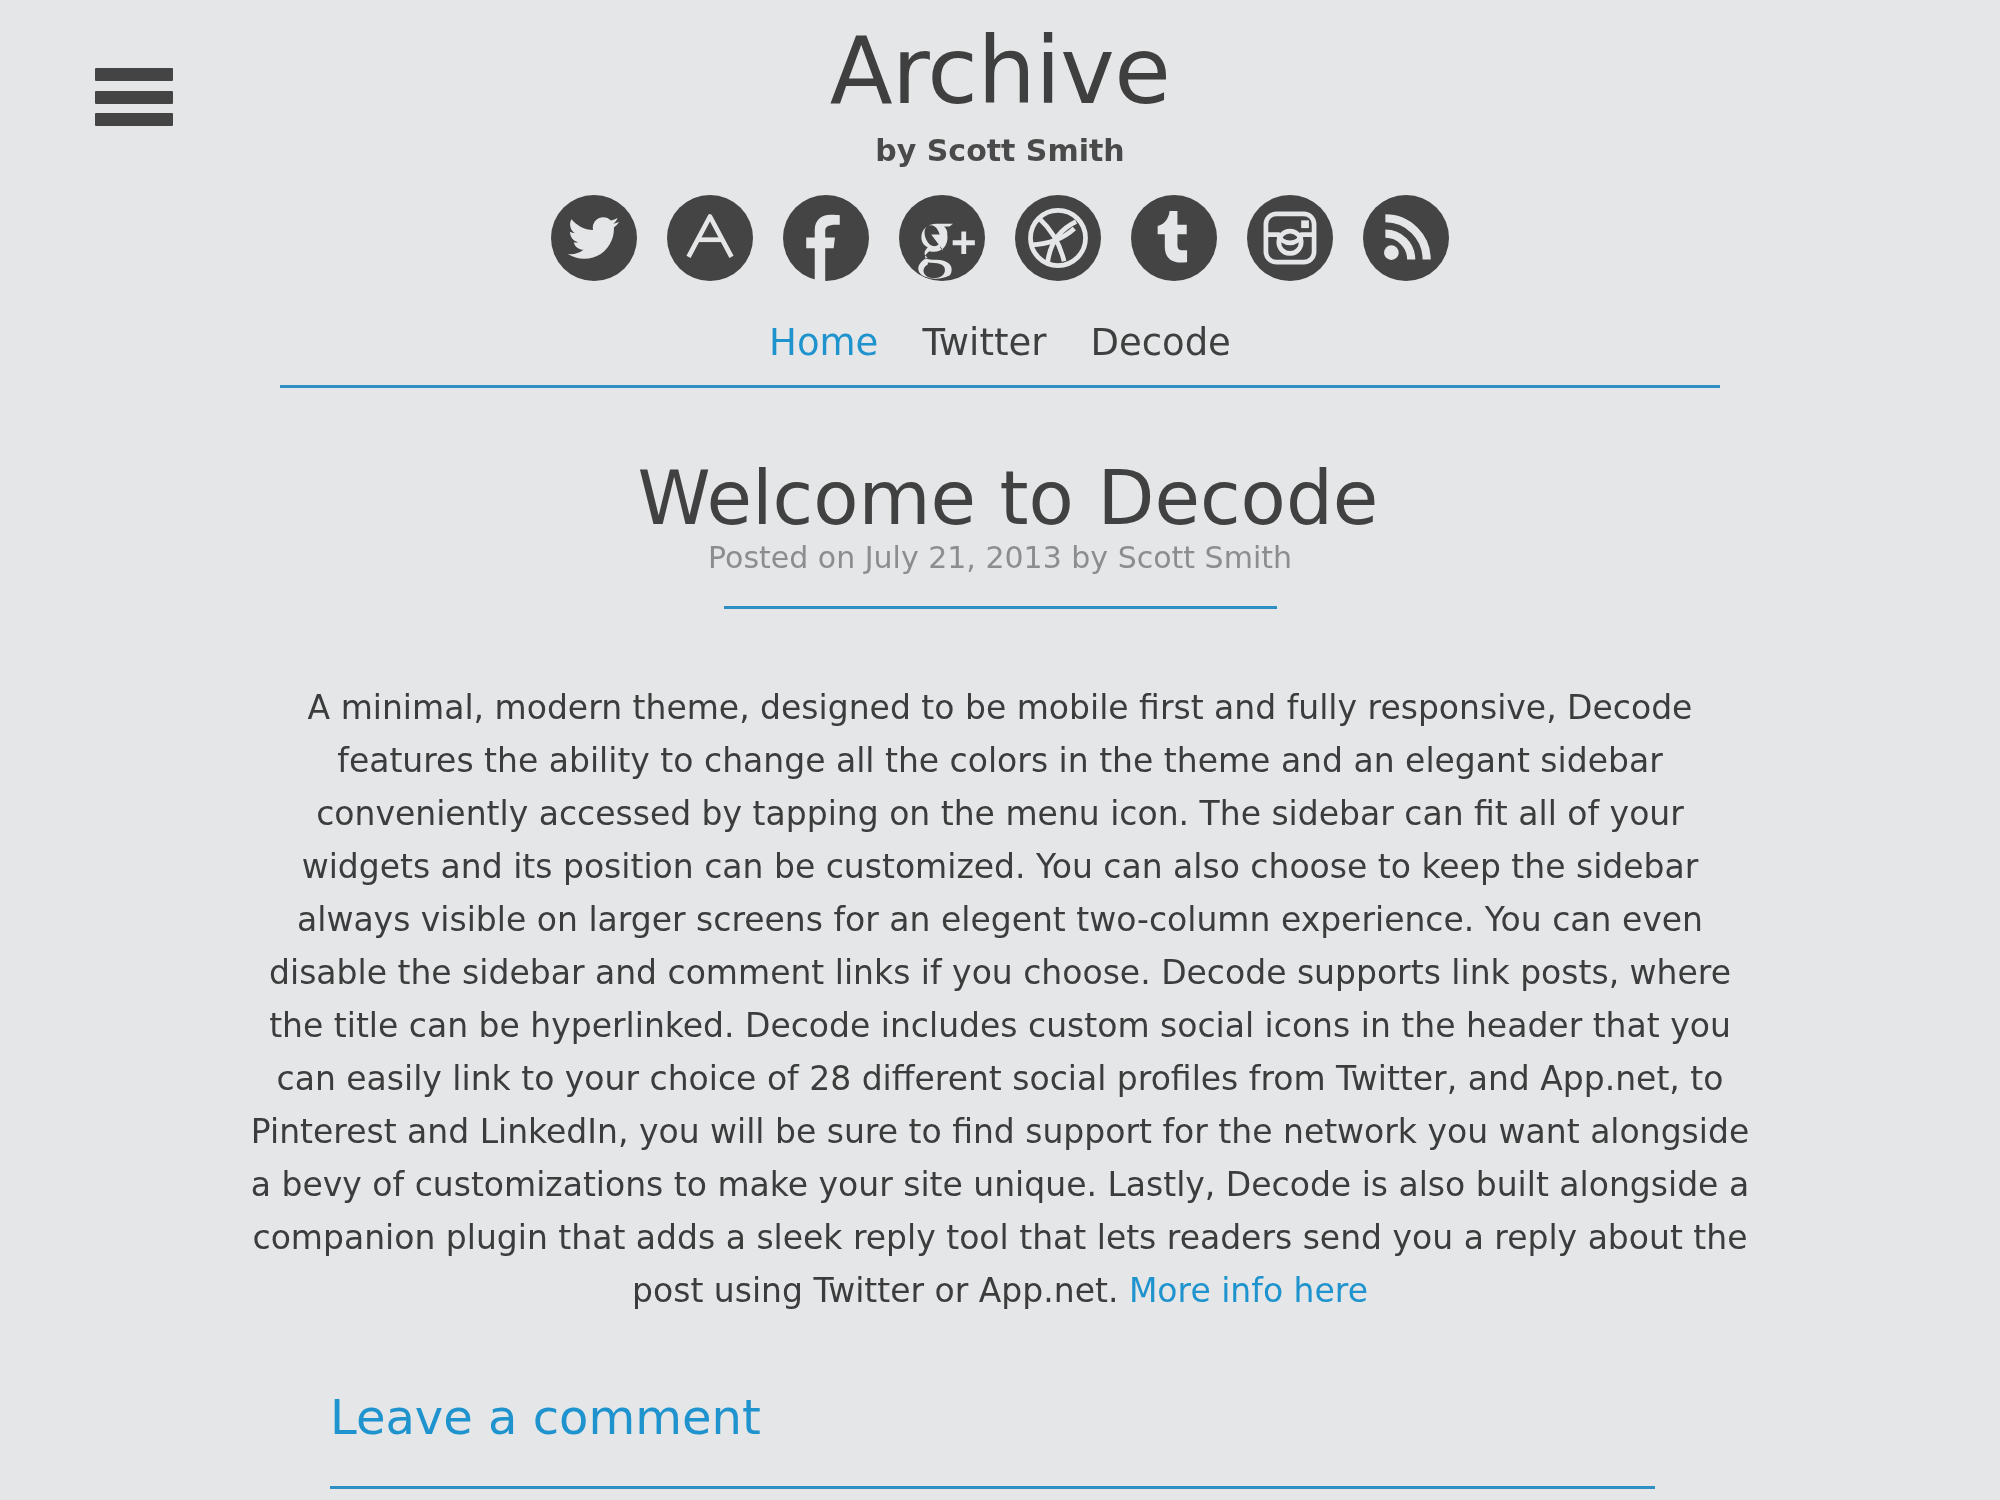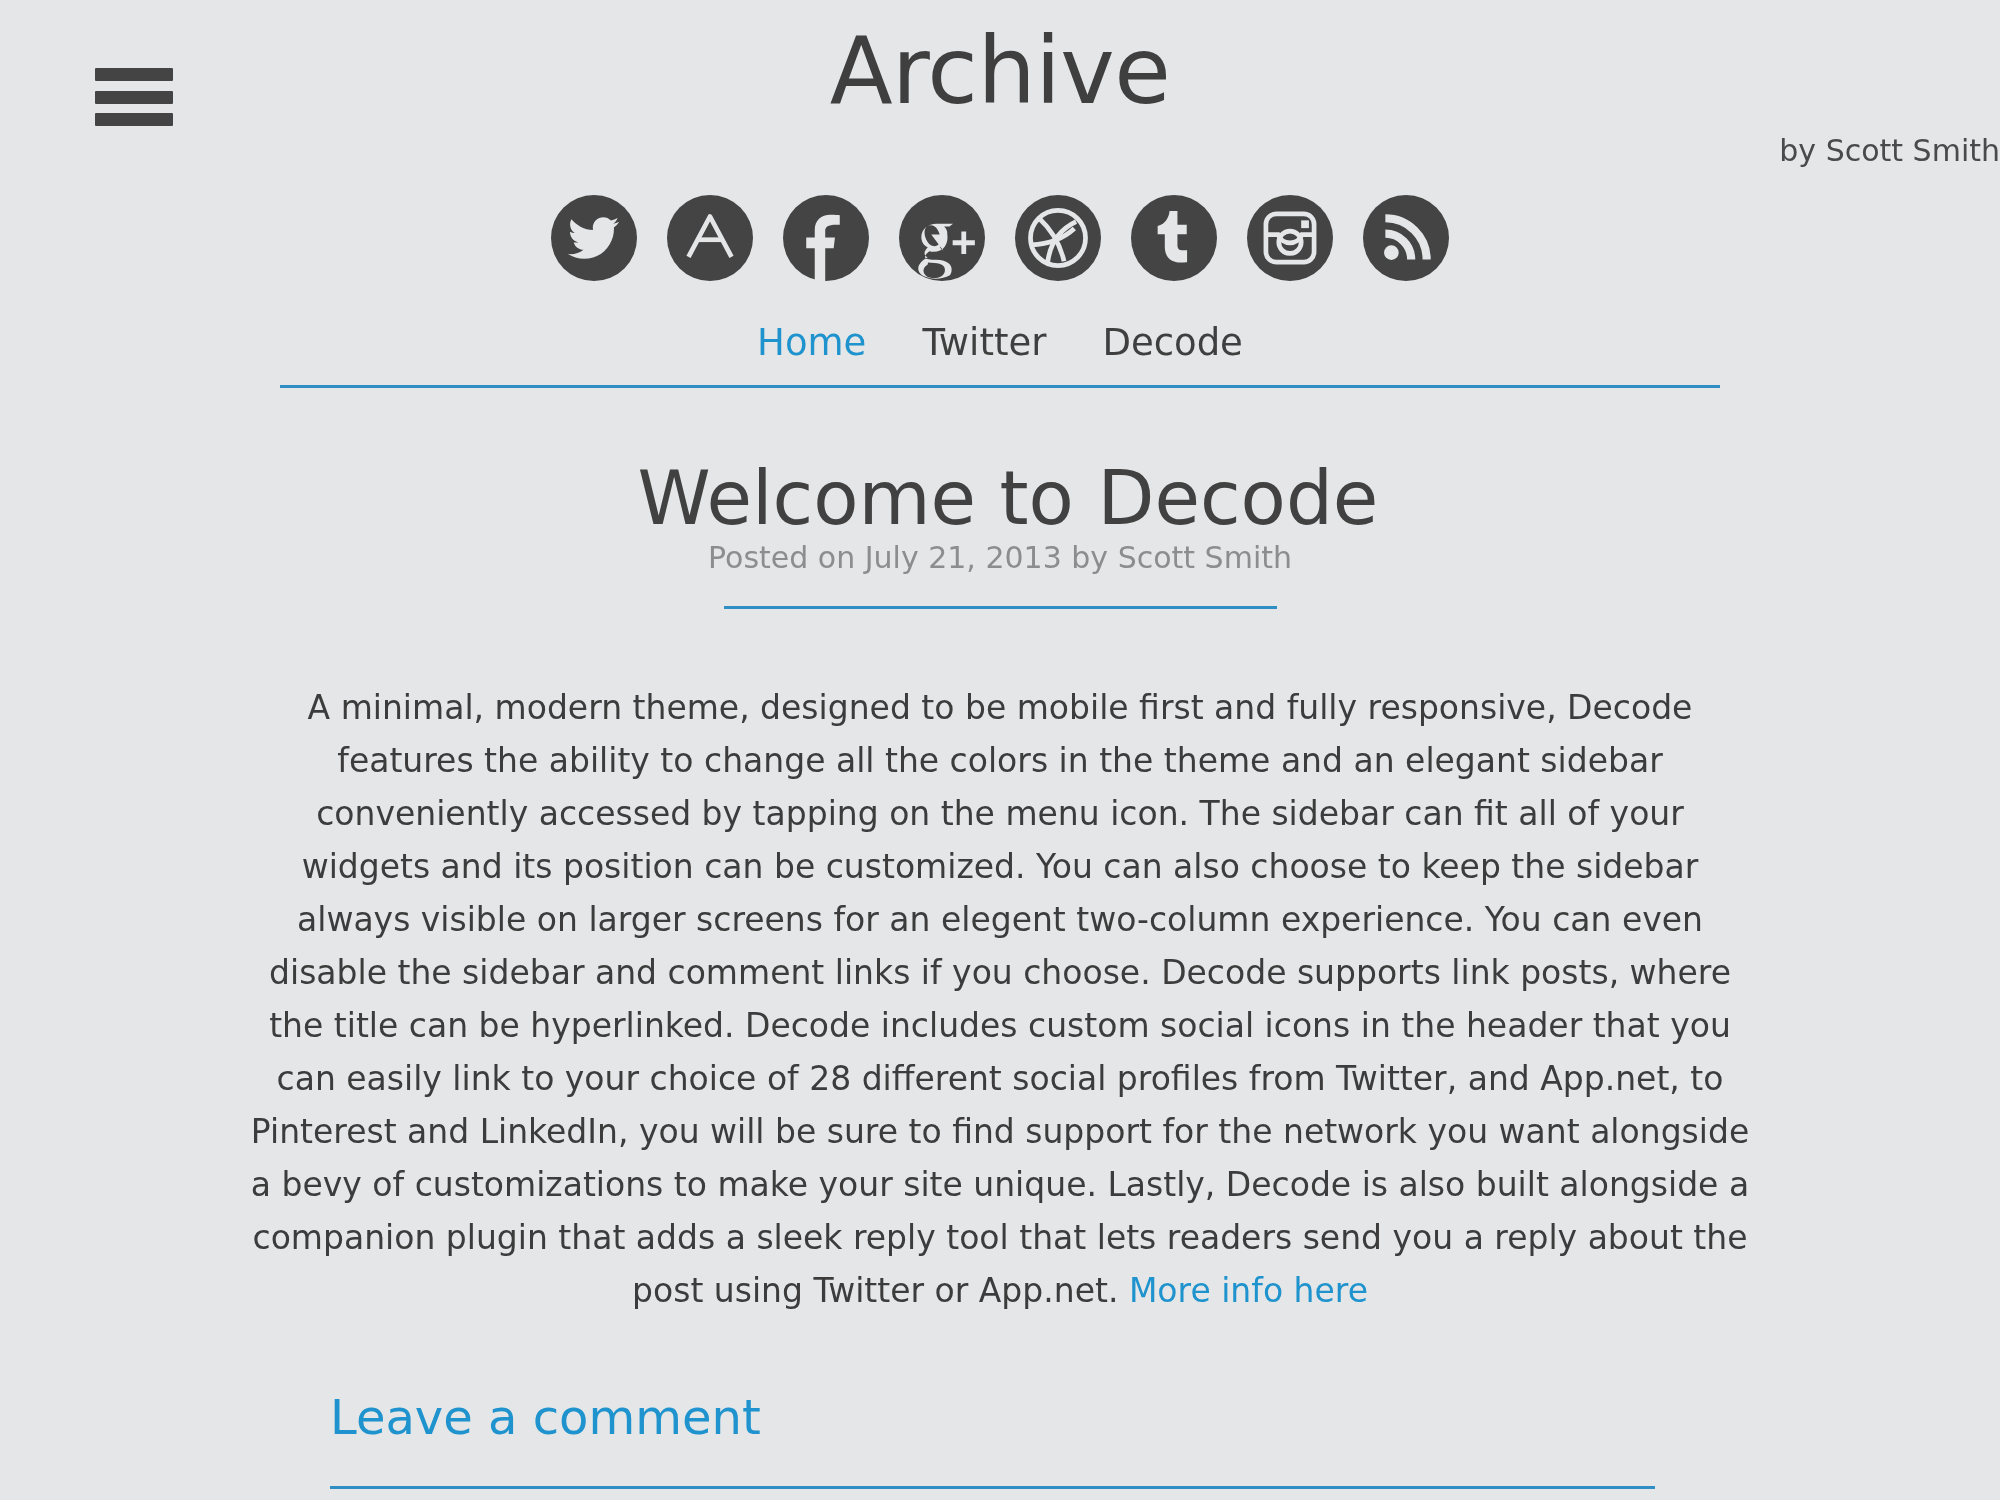--- a/index.html
+++ b/index.html
@@ -57,26 +57,26 @@
     text-align: center;
     font-size: 92px;
     line-height: 1.05;
     font-weight: 400;
     letter-spacing: -0.5px;
     color: #3f3f3f;
     margin-top: 14px;
   }
 
   .site-desc {
-    text-align: right;
+    text-align: center;
     font-size: 30px;
     line-height: 1.2;
     color: #4a4a4a;
     margin-top: 12px;
-    font-weight: 400;
+    font-weight: 700;
   }
 
   
   .social-icons {
     display: flex;
     justify-content: center;
     align-items: center;
     gap: 30px;
     margin-top: 26px;
   }
@@ -90,21 +90,21 @@
   .social-icon svg { display: block; width: 86px; height: 86px; }
 
   
   .main-nav {
     margin-top: 42px;
     text-align: center;
   }
   .main-nav ul {
     list-style: none;
     display: inline-flex;
-    gap: 12px;
+    gap: 0;
   }
   .main-nav li { display: inline-block; }
   .main-nav a {
     display: inline-block;
     font-size: 37px;
     line-height: 1.1;
     color: #3f3f3f;
     text-decoration: none;
     padding: 0 22px;
     cursor: pointer;

